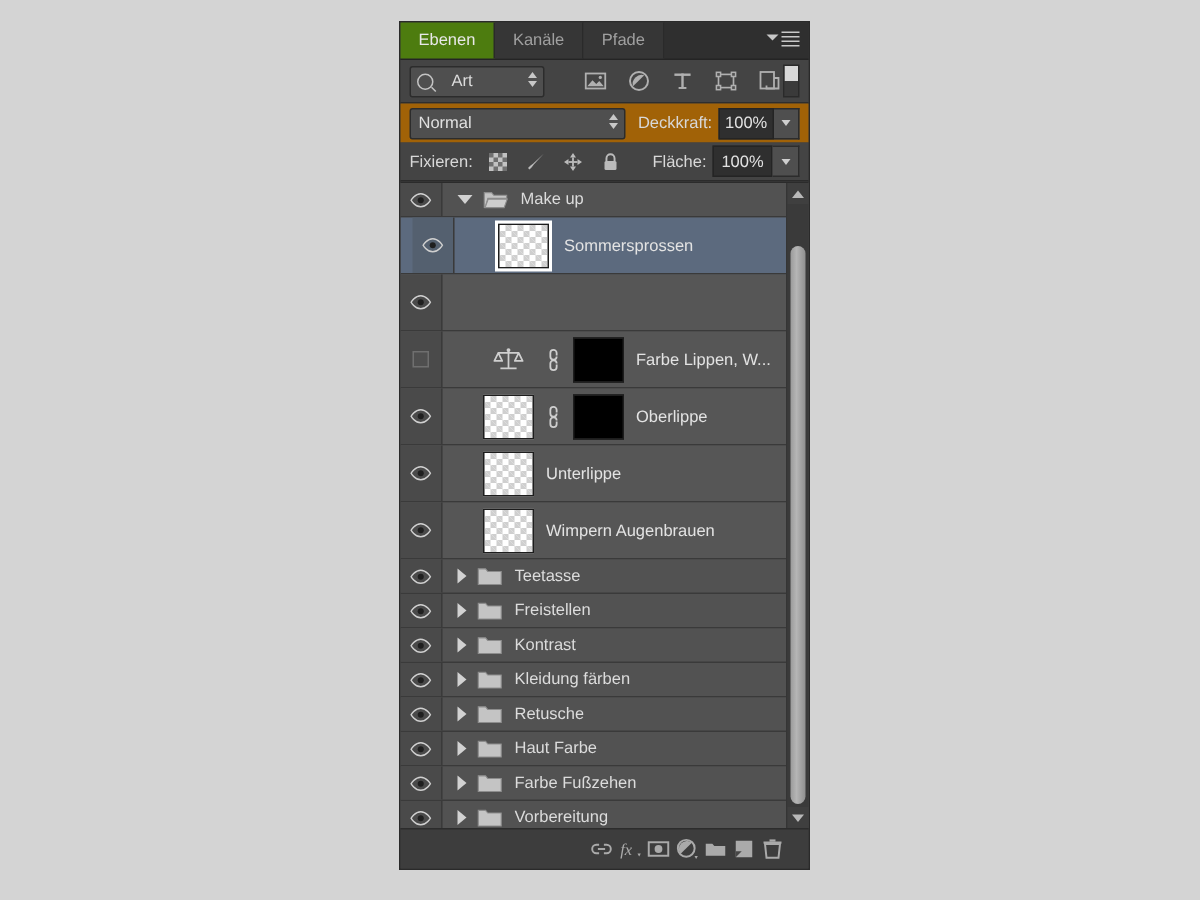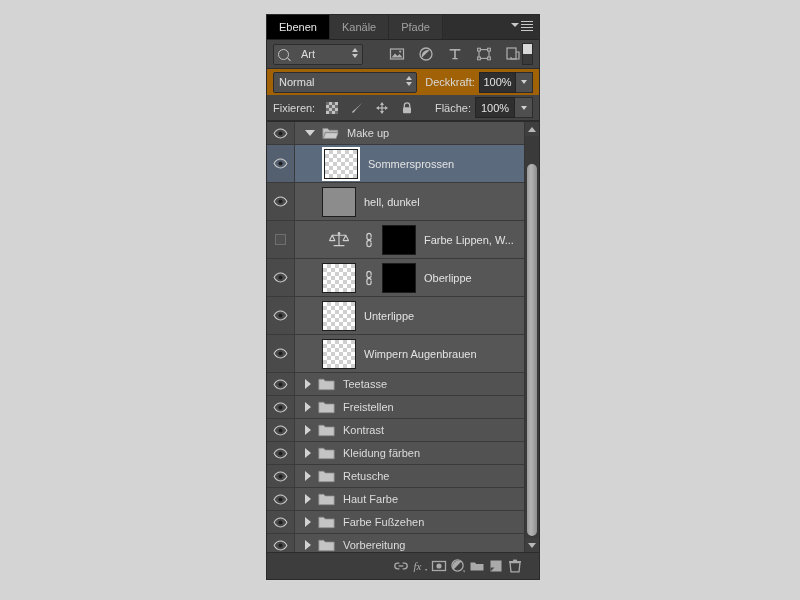--- a/index.html
+++ b/index.html
@@ -46,21 +46,21 @@
     display: flex;
     align-items: center;
     padding: 0 12px;
     font-size: 11px;
     color: #a0a0a0;
     background: #363636;
     border-right: 1px solid #2a2a2a;
     cursor: pointer;
   }
   .tab.active {
-    background: #000000;
+    background: #4d7c0f;
     color: #e8e8e8;
   }
   .panel-menu {
     position: absolute;
     right: 6px;
     top: 5px;
     width: 22px;
     height: 14px;
     cursor: pointer;
   }
@@ -245,21 +245,21 @@
   .layer-row {
     display: flex;
     align-items: flex-end;
     border-bottom: 1px solid #3a3a3a;
     background: #565656;
     height: 38px;
     box-sizing: border-box;
     cursor: pointer;
   }
   .layer-row.group { height: 23px; background: #525252; }
-  .layer-row.selected { background: #5c6a7e; }
+  .layer-row.selected { background: #5c6a7e; padding-left: 8px; }
 
   .eye-cell {
     width: 28px;
     height: 100%;
     flex: 0 0 28px;
     display: flex;
     align-items: center;
     justify-content: center;
     background: #4a4a4a;
     border-right: 1px solid #3a3a3a;
@@ -552,25 +552,20 @@
             <div class="thumb checker selected-thumb"></div>
             <span class="layer-name">Sommersprossen</span>
           </div>
         </div>
         <div class="layer-row">
           <div class="eye-cell">
             <svg viewBox="0 0 16 12" class="eye">
               <path d="M8 1.2 C3.6 1.2 1 6 1 6 s2.6 4.8 7 4.8 S15 6 15 6 S12.4 1.2 8 1.2 Z" fill="none" stroke="#cfcfcf" stroke-width="1.1"></path>
               <circle cx="8" cy="6" r="2.2" fill="#1f1f1f"></circle>
             </svg>
-          </div>
-          <div class="body-cell">
-            <div class="disclosure spacer"></div>
-            <div class="thumb solid"></div>
-            <span class="layer-name">hell, dunkel</span>
           </div>
         </div>
         <div class="layer-row">
           <div class="eye-cell">
             <div class="eye-off"></div>
           </div>
           <div class="body-cell">
             <div class="disclosure spacer"></div>
             <div class="thumb adj">
               <svg viewBox="0 0 22 18" width="22" height="18">

